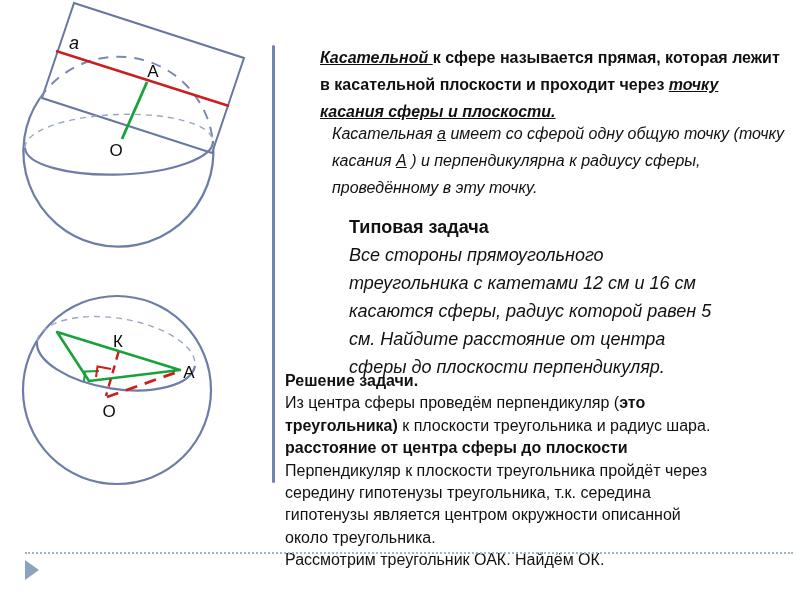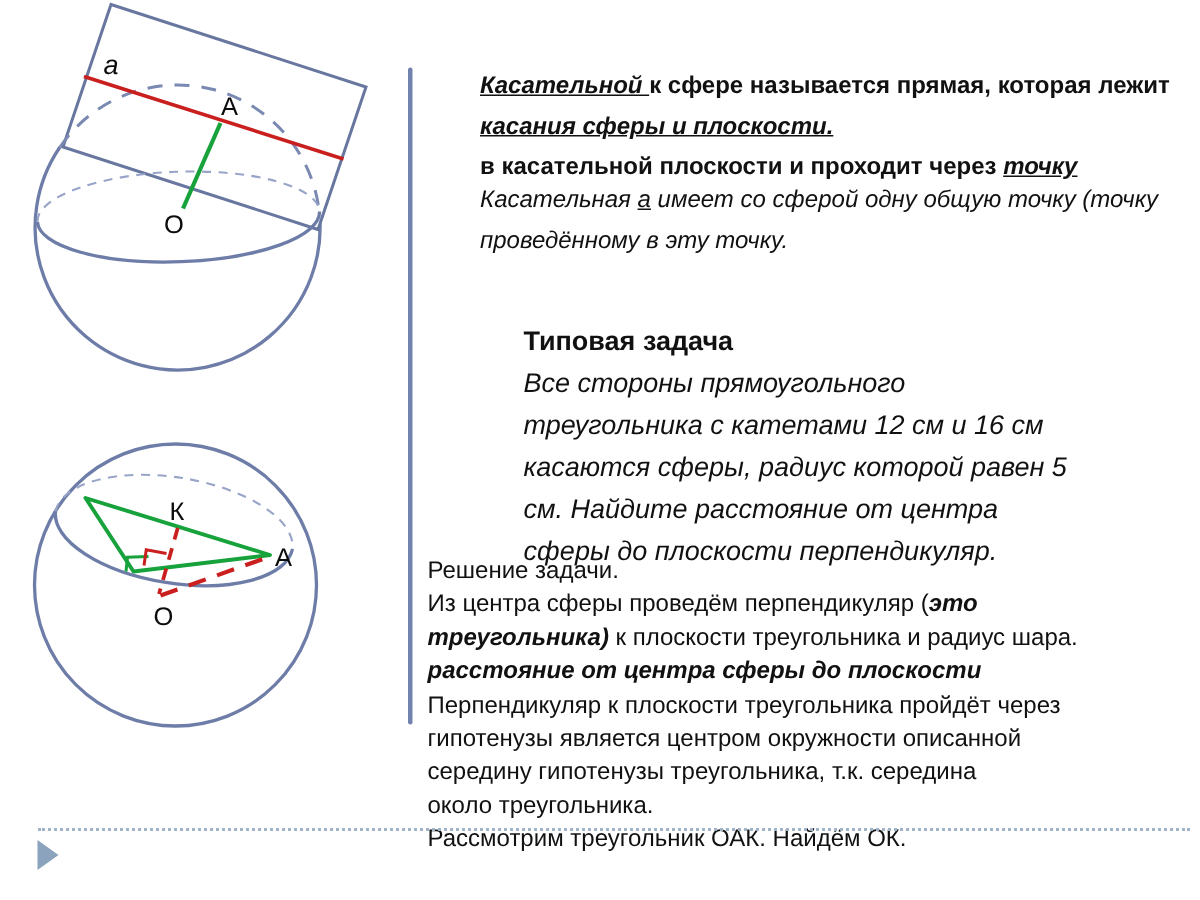--- a/index.html
+++ b/index.html
@@ -8,28 +8,28 @@
     font-family:"Liberation Sans", sans-serif; color:#111; overflow:hidden;
     margin:0 auto;
   }
   .abs{position:absolute;}
   svg{display:block;}
   
   .blk{position:absolute; white-space:nowrap;}
   .blk .line{display:block;}
   .b-def{left:320px; top:30px; font-size:16px; line-height:27px; font-weight:bold;margin-top:14px;}
   .b-def .bi{font-style:italic; text-decoration:underline;}
-  .b-tan{left:320px; top:120px; font-size:16px; line-height:27px; font-style:italic;}
+  .b-tan{left:332px; top:120px; font-size:16px; line-height:27px; font-style:italic;}
   .b-tan .u{text-decoration:underline;}
   .b-task{left:349px; top:213px; font-size:18px; line-height:28px;}
   .b-task .hdr{font-weight:bold; font-style:normal;}
   .b-task .it{font-style:italic;}
   .b-sol{left:285px; top:370px; font-size:16px; line-height:22.4px;}
-  .b-sol .hdr{font-weight:normal;}
-  .b-sol .bi{font-weight:bold; font-style:italic;}
+  .b-sol .hdr{font-weight:bold;}
+  .b-sol .bi{font-weight:bold; }
   
   .dlabel{position:absolute; transform:translate(-50%,-50%); font-size:17px; color:#0c0c0c; line-height:1;}
   .dlabel.it{font-style:italic; font-size:18px;}
   
   .vdivider{position:absolute; left:272px; top:45px; width:3px; height:438px; background:#7284ae; border-radius:2px;}
   .dotline{position:absolute; left:25px; top:552px; width:768px; height:0; border-top:2px dotted #9fb4c8;}
   .advance-arrow{position:absolute; left:25px; top:560px; width:0; height:0;
     border-left:14px solid #8ba3bc; border-top:10px solid transparent; border-bottom:10px solid transparent;}
 </style>
 </head>
@@ -80,46 +80,47 @@
   <span class="dlabel" style="left:153px; top:71px">A</span>
   <span class="dlabel" style="left:116px; top:150px">О</span>
   <span class="dlabel" style="left:118px; top:341px">К</span>
   <span class="dlabel" style="left:189px; top:372px">А</span>
   <span class="dlabel" style="left:109px; top:411px">О</span>
 
   <div class="vdivider"></div>
 
   <div class="blk b-def">
     <span class="line"><span class="bi">Касательной </span><span>к сфере называется прямая, которая лежит</span></span>
+    <span class="line"><span>в касательной плоскости и проходит через </span><span class="bi">точку</span></span>
     <span class="line"><span class="bi">касания сферы и плоскости.</span></span>
-    <span class="line"><span>в касательной плоскости и проходит через </span><span class="bi">точку</span></span>
   </div>
 
   <div class="blk b-tan">
     <span class="line"><span>Касательная  </span><span class="u">а</span><span> имеет со сферой одну общую точку (точку</span></span>
+    <span class="line"><span>касания </span><span class="u">А</span><span> ) и перпендикулярна к радиусу сферы,</span></span>
     <span class="line"><span>проведённому в эту точку.</span></span>
   </div>
 
   <div class="blk b-task">
     <span class="line hdr">Типовая задача</span>
     <span class="line it">Все стороны прямоугольного</span>
     <span class="line it">треугольника с катетами 12 см и 16 см</span>
     <span class="line it">касаются сферы, радиус которой равен 5</span>
     <span class="line it">см. Найдите расстояние от центра</span>
     <span class="line it">сферы до плоскости перпендикуляр.</span>
   </div>
 
   <div class="blk b-sol">
     <span class="line hdr">Решение задачи.</span>
     <span class="line"><span>Из центра сферы проведём перпендикуляр (</span><span class="bi">это</span></span>
     <span class="line"><span class="bi">треугольника)</span><span> к плоскости треугольника и радиус шара.</span></span>
     <span class="line"><span class="bi">расстояние от центра сферы до плоскости</span></span>
     <span class="line">Перпендикуляр к плоскости треугольника пройдёт через</span>
+    <span class="line">середину гипотенузы треугольника, т.к. середина</span>
     <span class="line">гипотенузы является центром окружности описанной</span>
-    <span class="line">середину гипотенузы треугольника, т.к. середина</span>
     <span class="line">около треугольника.</span>
     <span class="line">Рассмотрим треугольник  ОАК.  Найдём ОК.</span>
   </div>
 
   <div class="dotline"></div>
   <div class="advance-arrow"></div>
 
 </div>
 
 </body></html>

